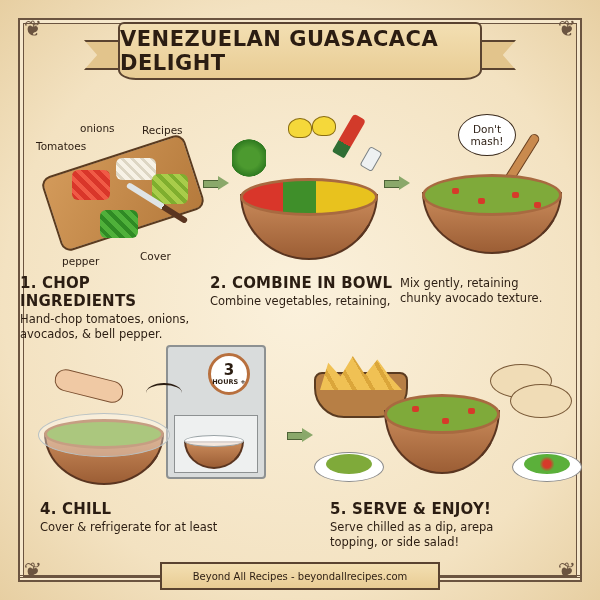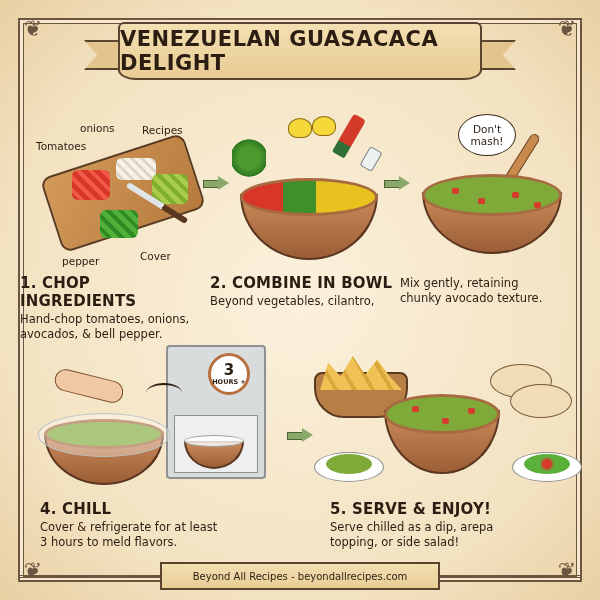--- a/index.html
+++ b/index.html
@@ -115,21 +115,21 @@
 <div class="step" style="left:20px;top:274px;width:190px;">
   <div class="step-title">1. CHOP INGREDIENTS</div>
   <div class="step-desc">
     <div>Hand-chop tomatoes, onions,</div>
     <div>avocados, &amp; bell pepper.</div>
   </div>
 </div>
 <div class="step" style="left:210px;top:274px;width:190px;">
   <div class="step-title">2. COMBINE IN BOWL</div>
   <div class="step-desc">
-    <div>Beyond vegetables, cilantro,</div>
+    <div>Combine vegetables, retaining,</div>
   </div>
 </div>
 <div class="step" style="left:400px;top:274px;width:186px;">
   <div class="step-desc">
     <div>Mix gently, retaining</div>
     <div>chunky avocado texture.</div>
   </div>
 </div>
 
 <div class="illus" style="left:34px;top:345px;width:250px;height:140px;">
@@ -163,21 +163,20 @@
   <div style="position:absolute;left:2px;top:96px;width:70px;height:30px;background:#fff;border:1.5px solid #8a8a8a;border-radius:50%;"></div>
   <div style="position:absolute;left:14px;top:98px;width:46px;height:20px;background:#7faa3a;border-radius:50%;"></div>
   <div style="position:absolute;left:200px;top:96px;width:70px;height:30px;background:#fff;border:1.5px solid #8a8a8a;border-radius:50%;"></div>
   <div style="position:absolute;left:212px;top:98px;width:46px;height:20px;background:radial-gradient(circle,#d63a2a 15%,#5bb03a 30%);border-radius:50%;"></div>
 </div>
 
 <div class="step" style="left:40px;top:500px;width:230px;">
   <div class="step-title">4. CHILL</div>
   <div class="step-desc">
     <div>Cover &amp; refrigerate for at least</div>
-    <div>3 hours to meld flavors.</div>
   </div>
 </div>
 <div class="step" style="left:330px;top:500px;width:230px;">
   <div class="step-title">5. SERVE &amp; ENJOY!</div>
   <div class="step-desc">
     <div>Serve chilled as a dip, arepa</div>
     <div>topping, or side salad!</div>
   </div>
 </div>
 

